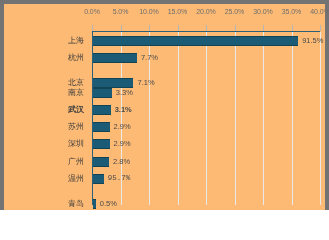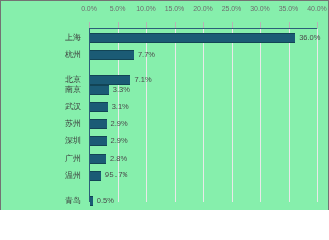--- a/index.html
+++ b/index.html
@@ -3,22 +3,22 @@
 <meta charset="utf-8">
 <style>
   html,body{margin:0;padding:0;background:#fff;}
   body{width:329px;height:210px;overflow:hidden;
        font-family:"Liberation Sans","DejaVu Sans",sans-serif;}
 
   #chart-frame{
     position:relative;
     width:329px;height:222px;
     box-sizing:border-box;
-    border:1px solid #737373;
-    background:#86efac;
+    border:4px solid #737373;
+    background:#fdba74;
   }
 
   
   #x-axis{
     position:absolute;
     left:88px; top:0; width:228px; height:27px;
   }
   .xtick{
     position:absolute;
     top:4px;
@@ -138,38 +138,38 @@
         <div class="gridline" style="left: 114px;"></div>
         <div class="gridline" style="left: 142.5px;"></div>
         <div class="gridline" style="left: 171px;"></div>
         <div class="gridline" style="left: 199.5px;"></div>
         <div class="gridline" style="left: 228px;"></div>
       </div>
     <div id="rows">
         <div class="row" style="top: 0px; height: 17.3px;">
           <div class="cat-label">上海</div>
           <div class="bar" style="width: 205.2px;"></div>
-          <div class="val-label" style="left: 210.2px;">36.0%</div>
+          <div class="val-label" style="left: 210.2px;">91.5%</div>
         </div>
         <div class="row" style="top: 17.3px; height: 17.3px;">
           <div class="cat-label">杭州</div>
           <div class="bar" style="width: 43.89px;"></div>
           <div class="val-label" style="left: 48.89px; text-align: center;">7.7%</div>
         </div>
         <div class="row" style="top: 42px; height: 17.3px;">
           <div class="cat-label">北京</div>
           <div class="bar" style="width: 40.47px;"></div>
           <div class="val-label" style="left: 45.47px;">7.1%</div>
         </div>
         <div class="row" style="top: 51.9px; height: 17.3px;">
           <div class="cat-label">南京</div>
           <div class="bar" style="width: 18.81px;"></div>
           <div class="val-label" style="left: 23.81px;">3.3%</div>
         </div>
-        <div class="row" style="top: 69.2px; height: 17.3px;">
+        <div class="row" style="top: 69.2px; height: 17.3px; font-weight: bold;">
           <div class="cat-label">武汉</div>
           <div class="bar" style="width: 17.67px;"></div>
           <div class="val-label" style="left: 22.67px;">3.1%</div>
         </div>
         <div class="row" style="top: 86.5px; height: 17.3px;">
           <div class="cat-label">苏州</div>
           <div class="bar" style="width: 16.53px;"></div>
           <div class="val-label" style="left: 21.53px;">2.9%</div>
         </div>
         <div class="row" style="top: 103.8px; height: 17.3px; padding-left: 36px;">

